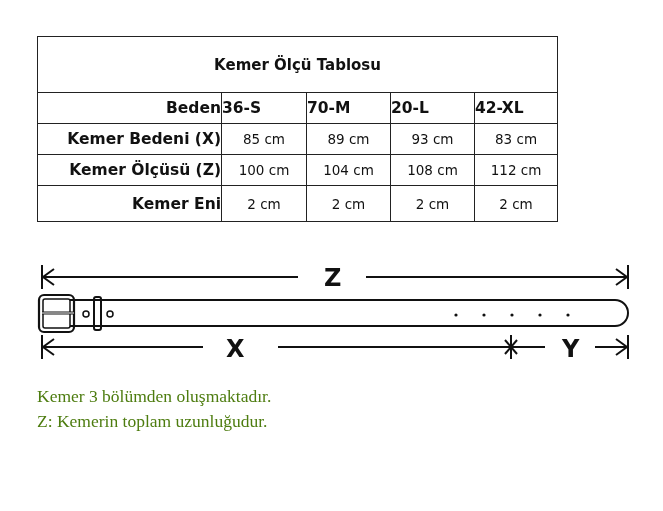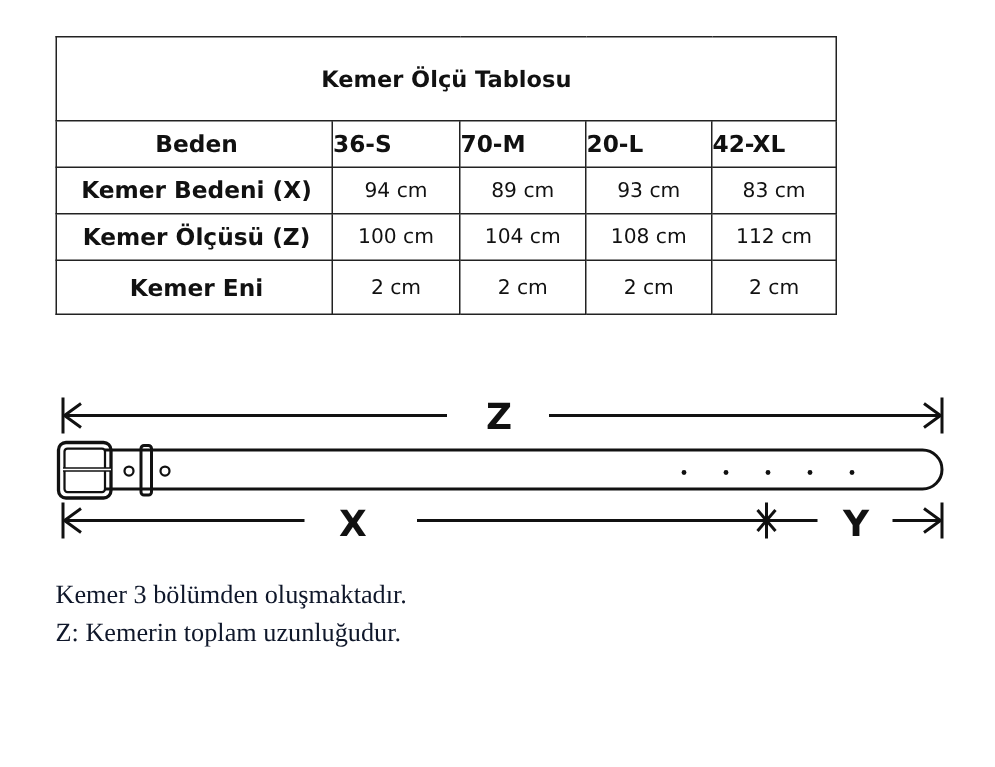--- a/index.html
+++ b/index.html
@@ -1,41 +1,41 @@
 <!DOCTYPE html>
 <html><head>
 <meta charset="utf-8">
 <style>
   html, body { margin:0; padding:0; background:#ffffff; }
   body { width:663px; height:511px; position:relative; overflow:hidden; font-family:"DejaVu Sans", sans-serif; color:#111; }
   .size-table {
-    position:absolute; left:37px; top:24px; width:520px; height:180px;
+    position:absolute; left:37px; top:36px; width:520px; height:180px;
     border-collapse:collapse; table-layout:fixed;
   }
   .size-table td {
     border:1.5px solid #222; padding:0; vertical-align:middle;
     font-family:"DejaVu Sans", sans-serif; font-size:14px; color:#111;
   }
   .size-table .title-cell { height:55px; text-align:center; font-weight:bold; font-size:15px; }
-  .size-table .row-label { text-align:center; padding-left:3px; font-weight:bold; font-size:15.5px; }
+  .size-table .row-label { text-align:right; padding-left:3px; font-weight:bold; font-size:15.5px; }
   .size-table .col-head { text-align:left; font-weight:bold; font-size:15.5px; }
   .size-table .val { text-align:center; font-size:13.5px; }
   .size-table tr.r { height:31px; }
   .size-table tr.r-last { height:36px; }
 
   .diagram { position:absolute; left:0; top:255px; width:663px; height:115px; }
   .diagram svg { position:absolute; left:0; top:0; }
   .dim-label {
     position:absolute; font-family:"DejaVu Sans", sans-serif; font-weight:bold;
     font-size:24px; color:#111; line-height:1;
   }
 
   .notes { position:absolute; left:37px; top:384px; width:620px; }
   .notes .line {
-    font-family:"Liberation Serif", serif; font-size:17.5px; color:#0f172a;
+    font-family:"Liberation Serif", serif; font-size:17.5px; color:#4d7c0f;
     height:24.5px; line-height:24.5px; white-space:nowrap;
   }
 </style>
 </head>
 <body>
 
 <table class="size-table">
   <colgroup>
     <col style="width:184px">
       <col style="width:85px">
@@ -49,21 +49,21 @@
   </tr>
   <tr class="r">
     <td class="row-label">Beden</td>
     <td class="col-head">36-S</td>
     <td class="col-head">70-M</td>
     <td class="col-head">20-L</td>
     <td class="col-head">42-XL</td>
   </tr>
   <tr class="r">
     <td class="row-label">Kemer Bedeni (X)</td>
-    <td class="val">94 cm</td>
+    <td class="val">85 cm</td>
     <td class="val">89 cm</td>
     <td class="val">93 cm</td>
     <td class="val">83 cm</td>
   </tr>
   <tr class="r">
     <td class="row-label">Kemer Ölçüsü (Z)</td>
     <td class="val">100 cm</td>
     <td class="val">104 cm</td>
     <td class="val">108 cm</td>
     <td class="val">112 cm</td>

